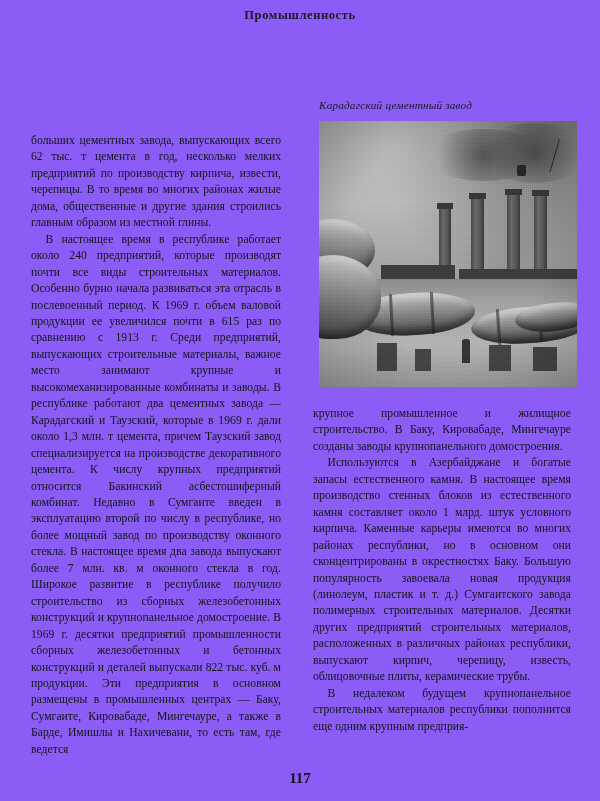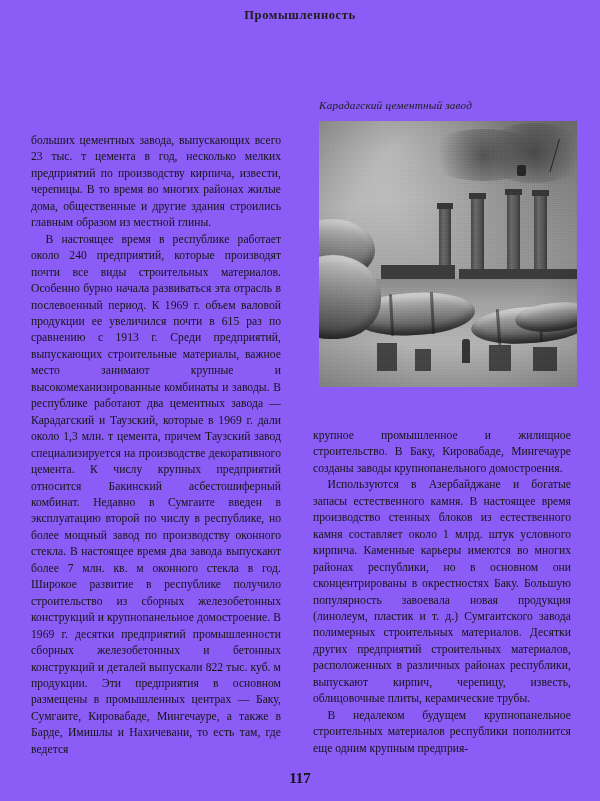--- a/index.html
+++ b/index.html
@@ -166,21 +166,21 @@
     position: absolute;
     width: 250px;
     font-size: 11.6px;
     line-height: 16.45px;
     text-align: justify;
     text-justify: inter-word;
     color: #151515;
     letter-spacing: 0.05px;
   }
   .col-left { left: 31px; top: 133px; }
-  .col-right { left: 313px; top: 428px; width: 258px; }
+  .col-right { left: 313px; top: 406px; width: 258px; }
   .col p {
     margin: 0;
     text-indent: 1.25em;
   }
   .col p.first { text-indent: 0; }
 
   .folio {
     position: absolute;
     left: 0;
     top: 770px;
@@ -237,21 +237,21 @@
       <div class="pier p3"></div>
       <div class="pier p4"></div>
       <div class="worker"></div>
 
       <div class="grain"></div>
       <div class="vignette"></div>
     </div>
   </div>
 
   <div class="col col-left">
-    <p class="first">больших цементных завода, выпускающих всего 23 тыс. т цемента в год, несколько мелких предприятий по производству кирпича, извести, черепицы. В то время во многих районах жилые дома, общественные и другие здания строились главным образом из местной глины.</p>
+    <p class="first">больших цементных завода, выпускающих всего 62 тыс. т цемента в год, несколько мелких предприятий по производству кирпича, извести, черепицы. В то время во многих районах жилые дома, общественные и другие здания строились главным образом из местной глины.</p>
     <p>В настоящее время в республике работает около 240 предприятий, которые производят почти все виды строительных материалов. Особенно бурно начала развиваться эта отрасль в послевоенный период. К 1969 г. объем валовой продукции ее увеличился почти в 615 раз по сравнению с 1913 г. Среди предприятий, выпускающих строительные материалы, важное место занимают крупные и высокомеханизированные комбинаты и заводы. В республике работают два цементных завода — Карадагский и Таузский, которые в 1969 г. дали около 1,3 млн. т цемента, причем Таузский завод специализируется на производстве декоративного цемента. К числу крупных предприятий относится Бакинский асбестошиферный комбинат. Недавно в Сумгаите введен в эксплуатацию второй по числу в республике, но более мощный завод по производству оконного стекла. В настоящее время два завода выпускают более 7 млн. кв. м оконного стекла в год. Широкое развитие в республике получило строительство из сборных железобетонных конструкций и крупнопанельное домостроение. В 1969 г. десятки предприятий промышленности сборных железобетонных и бетонных конструкций и деталей выпускали 822 тыс. куб. м продукции. Эти предприятия в основном размещены в промышленных центрах — Баку, Сумгаите, Кировабаде, Мингечауре, а также в Барде, Имишлы и Нахичевани, то есть там, где ведется</p>
   </div>
 
   <div class="col col-right">
     <p class="first">крупное промышленное и жилищное строительство. В Баку, Кировабаде, Мингечауре созданы заводы крупнопанельного домостроения.</p>
     <p>Используются в Азербайджане и богатые запасы естественного камня. В настоящее время производство стенных блоков из естественного камня составляет около 1 млрд. штук условного кирпича. Каменные карьеры имеются во многих районах республики, но в основном они сконцентрированы в окрестностях Баку. Большую популярность завоевала новая продукция (линолеум, пластик и т. д.) Сумгаитского завода полимерных строительных материалов. Десятки других предприятий строительных материалов, расположенных в различных районах республики, выпускают кирпич, черепицу, известь, облицовочные плиты, керамические трубы.</p>
     <p>В недалеком будущем крупнопанельное строительных материалов республики пополнится еще одним крупным предприя-</p>
   </div>
 
   <div class="folio">117</div>

